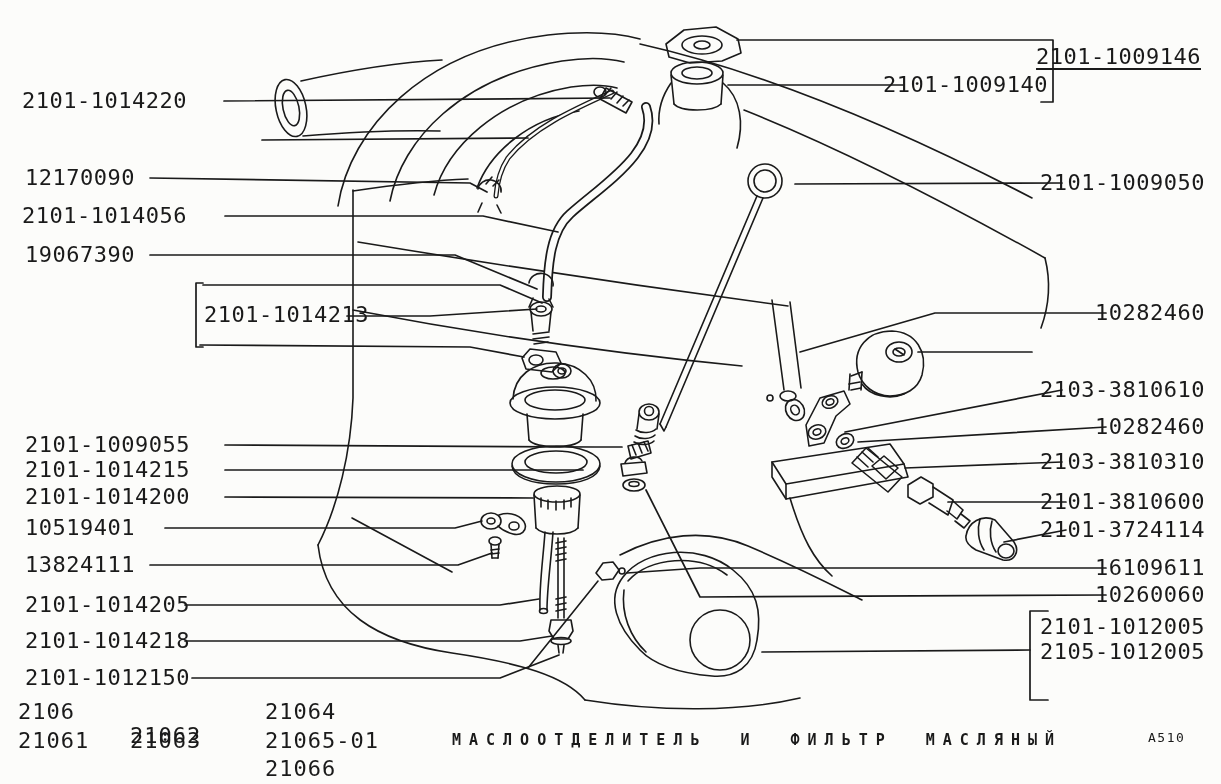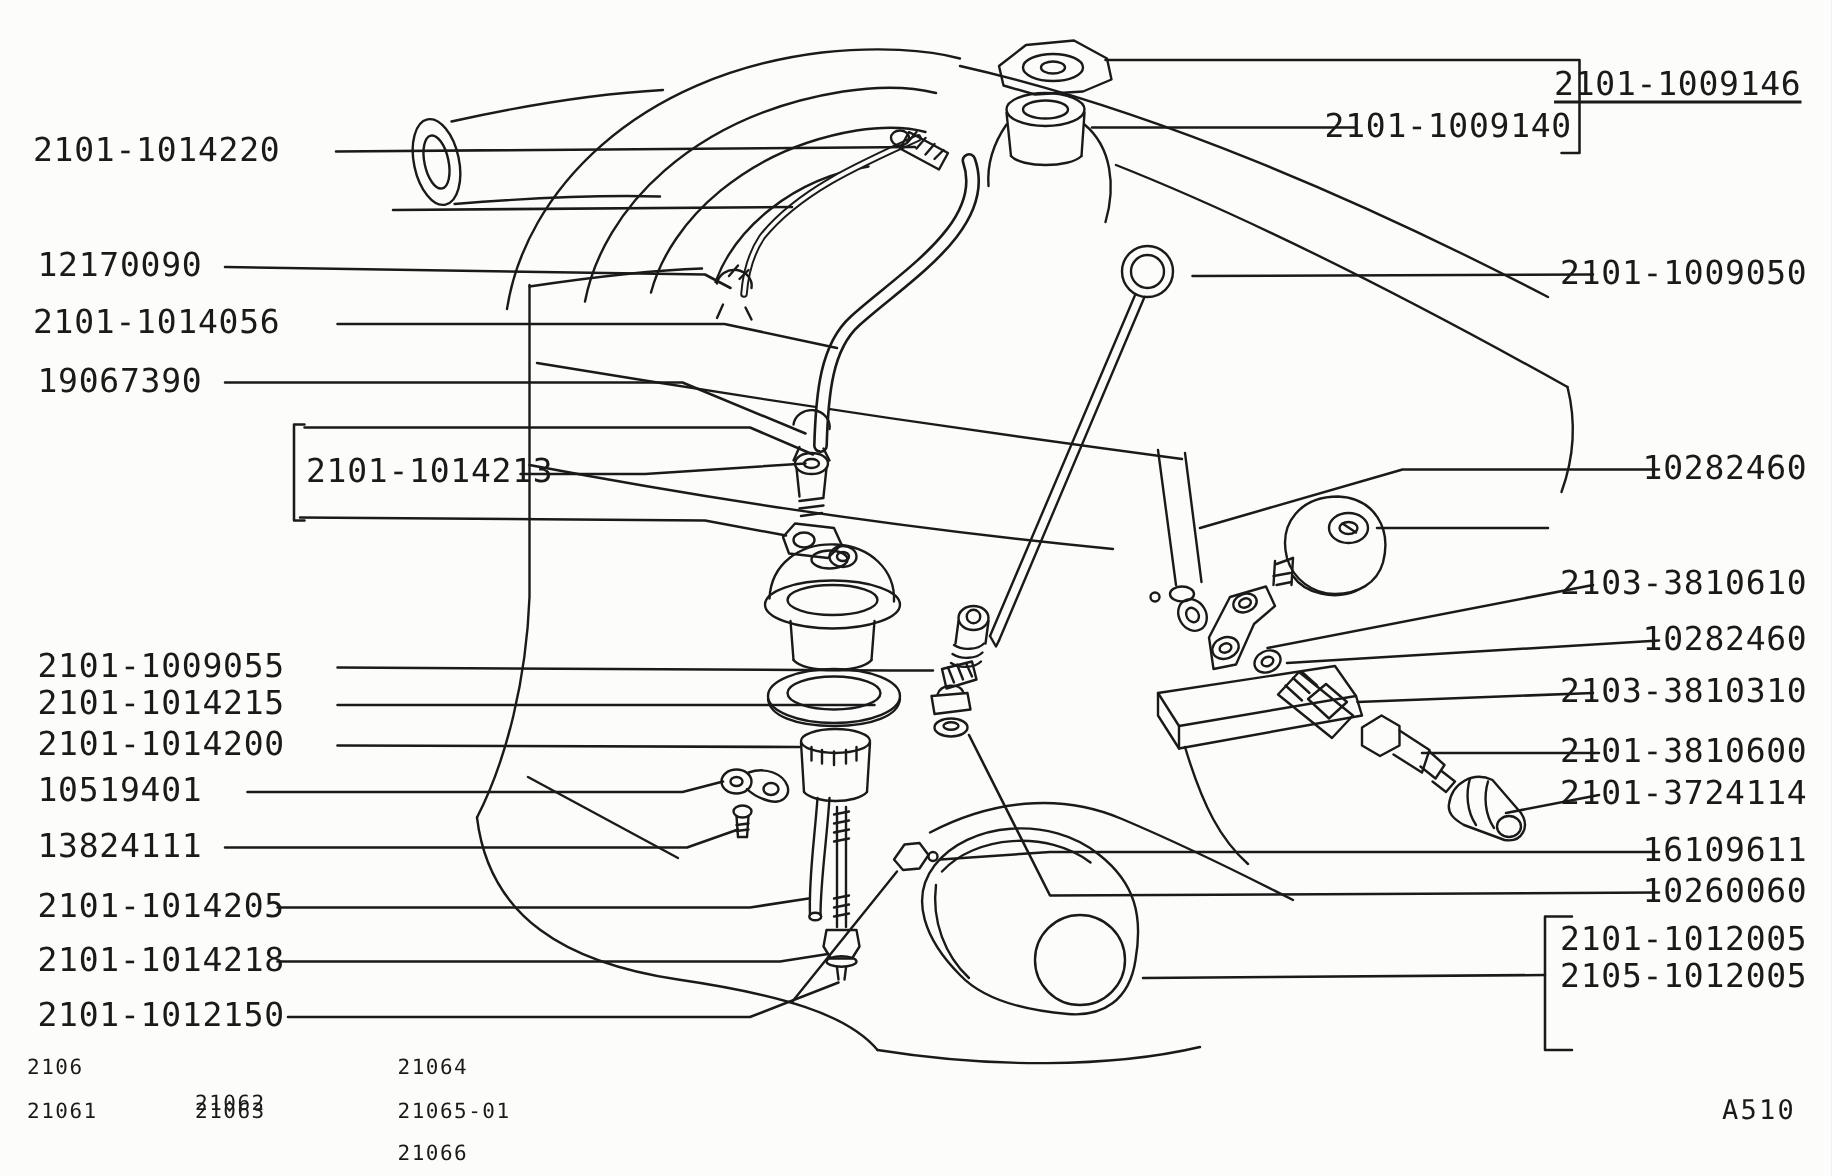--- a/index.html
+++ b/index.html
@@ -14,26 +14,26 @@
   .art .leader path{stroke-width:1.7;}
   .art .hose-o{stroke-width:10;}
   .art .hose-i{stroke:var(--paper); stroke-width:6.5;}
   .art .tube-o{stroke-width:5;}
   .art .tube-i{stroke:var(--paper); stroke-width:2.4;}
   .lbl{
     position:absolute; font-size:22px; letter-spacing:.5px; line-height:24px; height:24px;
     white-space:nowrap;
   }
   .lbl.u{text-decoration:underline; text-underline-offset:4px; text-decoration-thickness:2px;}
-  .model{position:absolute; font-size:14px; letter-spacing:1px; line-height:24px; white-space:nowrap;}
+  .model{position:absolute; font-size:22px; letter-spacing:1px; line-height:24px; white-space:nowrap;}
   .title{
     position:absolute; left:452px; top:731px; font-size:15px; font-weight:bold;
     letter-spacing:8px; word-spacing:16px; white-space:nowrap;
   }
-  .code{position:absolute; left:1148px; top:730px; font-size:18px; letter-spacing:1.5px;text-align:center;}
+  .code{position:absolute; left:1148px; top:730px; font-size:13px; letter-spacing:1.5px;text-align:center;}
 </style>
 </head>
 <body>
 
 <div class="stage">
 
   <svg class="art" width="1221" height="784" viewBox="0 0 1221 784">
 
     <g>
       <path d="M338,206 C350,128 424,50 548,35 C585,31 618,33 640,39"></path>
@@ -313,15 +313,16 @@
   <div>
     <div class="model" style="left:18px;top:700px">2106</div>
     <div class="model" style="left:18px;top:729px">21061</div>
     <div class="model" style="left:130px;top:724px">21062</div>
     <div class="model" style="left:130px;top:729px">21063</div>
     <div class="model" style="left:265px;top:700px">21064</div>
     <div class="model" style="left:265px;top:729px">21065-01</div>
     <div class="model" style="left:265px;top:757px">21066</div>
   </div>
 
+  <div class="title">МАСЛООТДЕЛИТЕЛЬ И ФИЛЬТР МАСЛЯНЫЙ</div>
   <div class="code">А510</div>
 
 </div>
 
 </body></html>

